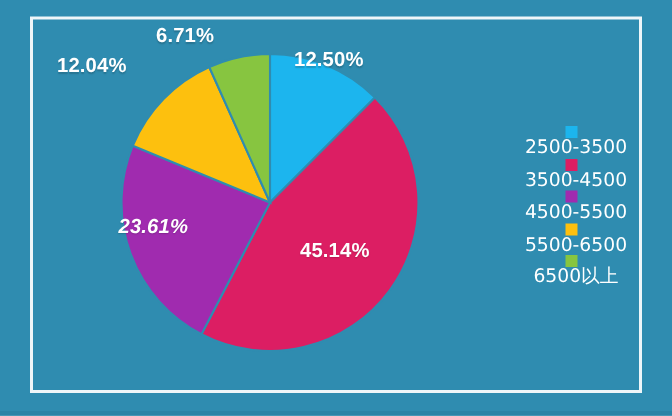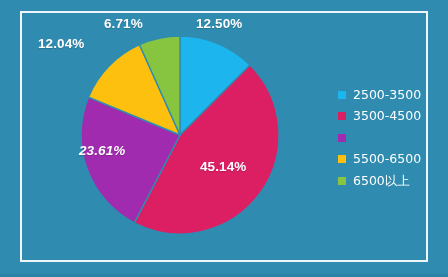--- a/index.html
+++ b/index.html
@@ -60,37 +60,38 @@
   .slice-label {
     position: absolute;
     color: #ffffff;
     font-weight: bold;
     font-size: 13.5px;
     letter-spacing: 0.1px;
     white-space: nowrap;
     text-shadow: 0 1px 1px rgba(0,0,0,0.18);
   }
 
-  #label-0 { left: 196px; top: 16px; }
+  #label-0 { left: 196px; top: 32px; }
   #label-1 { left: 200px; top: 159px; }
   #label-2 { left: 79px; top: 143px; font-style: italic; }
   #label-3 { left: 38px; top: 36px; }
   #label-4 { left: 104px; top: 16px; }
 
   #legend {
     position: absolute;
     left: 338px;
     top: 84px;
     width: 92px;
   }
 
   .legend-row {
     display: flex;
     align-items: center;
     height: 21.5px;
+    flex-direction: column;
   }
 
   .legend-swatch {
     width: 8px;
     height: 8px;
     flex: 0 0 8px;
     margin-right: 7px;
   }
 
   .legend-text {
@@ -132,20 +133,21 @@
         <div class="legend-row">
           <span class="legend-swatch" style="background: rgb(28, 181, 238);"></span>
           <span class="legend-text">2500-3500</span>
         </div>
         <div class="legend-row">
           <span class="legend-swatch" style="background: rgb(220, 30, 99);"></span>
           <span class="legend-text">3500-4500</span>
         </div>
         <div class="legend-row">
           <span class="legend-swatch" style="background: rgb(160, 43, 175);"></span>
+          <span class="legend-text">4500-5500</span>
         </div>
         <div class="legend-row">
           <span class="legend-swatch" style="background: rgb(253, 192, 14);"></span>
           <span class="legend-text">5500-6500</span>
         </div>
         <div class="legend-row">
           <span class="legend-swatch" style="background: rgb(135, 197, 64);"></span>
           <span class="legend-text">6500以上</span>
         </div>
       </div>

